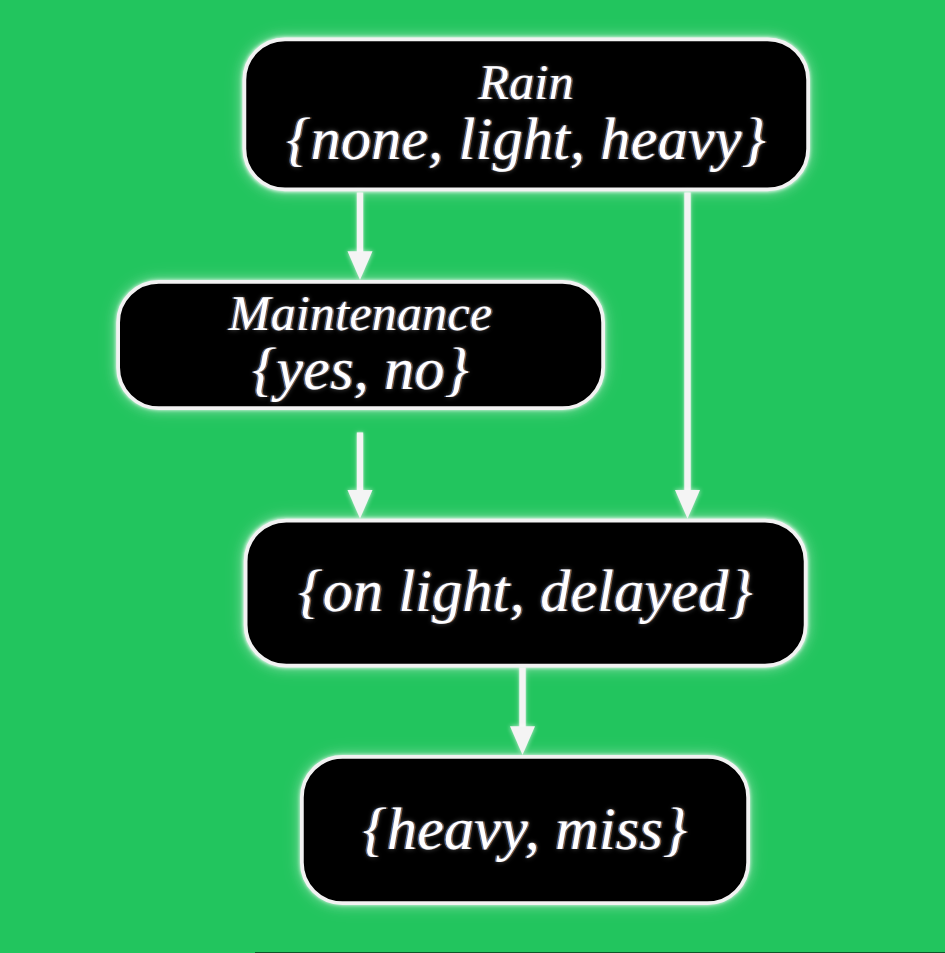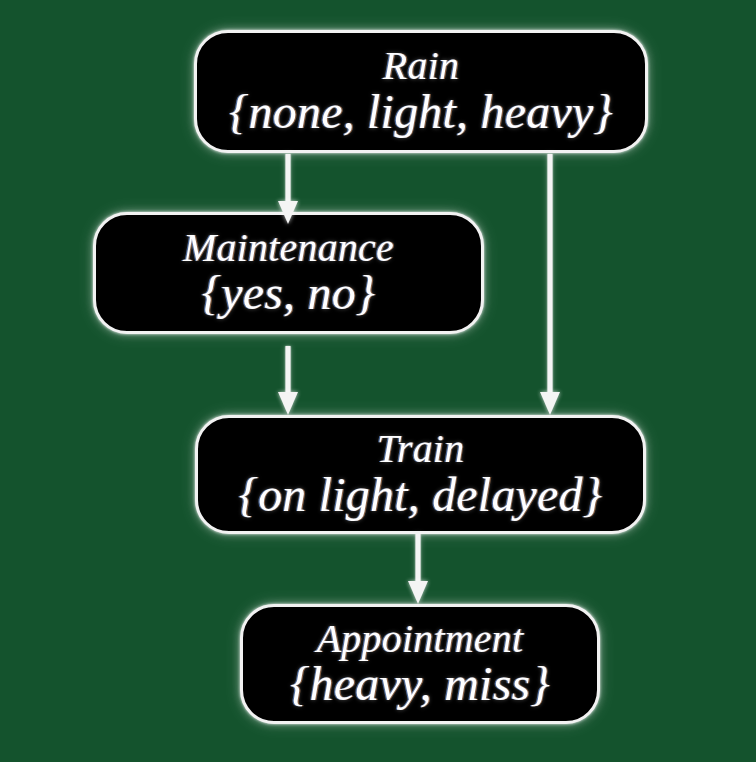--- a/index.html
+++ b/index.html
@@ -13,21 +13,21 @@
     position: relative;
     overflow: hidden;
     font-family: "Liberation Serif", "DejaVu Serif", serif;
   }
 
   #canvas {
     position: absolute;
     left: 0; top: 0;
     width: 756px;
     height: 762px;
-    background: #14532d;
+    background: #22c55e;
   }
 
   
   .node {
     position: absolute;
     box-sizing: border-box;
     border: 3px solid #f2f2f2;
     border-radius: 34px;
     background: #000000;
     box-shadow:
@@ -54,21 +54,21 @@
     text-shadow:
       -1.2px 0 0 rgba(120,170,255,0.55),
        1.2px 0 0 rgba(255,170,110,0.45),
        0 0 4px rgba(255,255,255,0.35);
   }
   .node-title  { font-size: 40px; margin-bottom: 1px; }
   .node-states { font-size: 48px; }
 
   
   #node-rain        { left: 194px; top: 30px;  width: 454px; height: 123px; }
-  #node-maintenance { left: 93px;  top: 212px; width: 391px; height: 122px; }
+  #node-maintenance { left: 93px;  top: 224px; width: 391px; height: 104px; }
   #node-train       { left: 195px; top: 415px; width: 451px; height: 119px; }
   #node-appointment { left: 240px; top: 604px; width: 360px; height: 120px; }
 
   
   .edge {
     position: absolute;
     pointer-events: none;
   }
   .edge-shaft {
     position: absolute;
@@ -116,26 +116,24 @@
     <span class="node-title">Rain</span>
     <span class="node-states">{none, light, heavy}</span>
   </div>
 
   <div class="node" id="node-maintenance">
     <span class="node-title">Maintenance</span>
     <span class="node-states">{yes, no}</span>
   </div>
 
   <div class="node" id="node-train">
-    <span class="node-title">Train</span>
     <span class="node-states">{on light, delayed}</span>
   </div>
 
   <div class="node" id="node-appointment">
-    <span class="node-title">Appointment</span>
     <span class="node-states">{heavy, miss}</span>
   </div>
 
   <div class="edge" id="edge-rain-maintenance">
     <div class="edge-shaft"></div>
     <div class="edge-head"></div>
   </div>
 
   <div class="edge" id="edge-rain-train">
     <div class="edge-shaft"></div>

